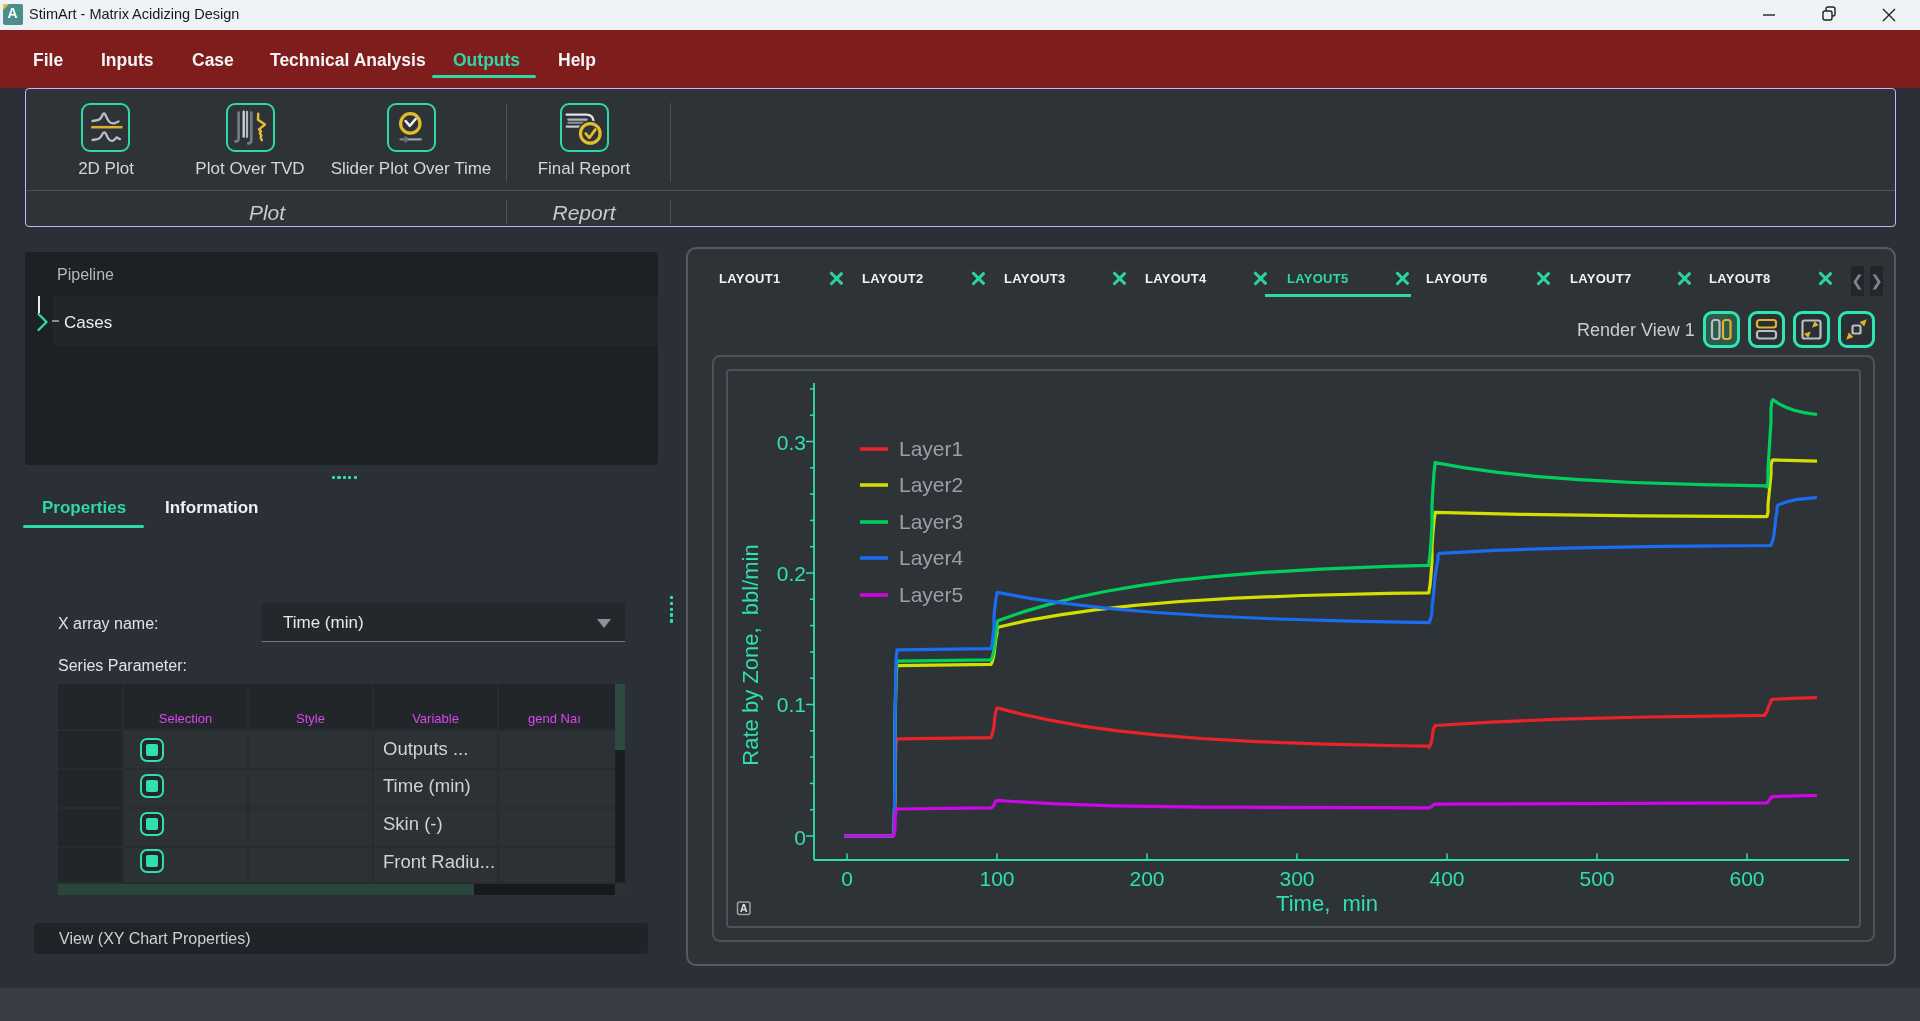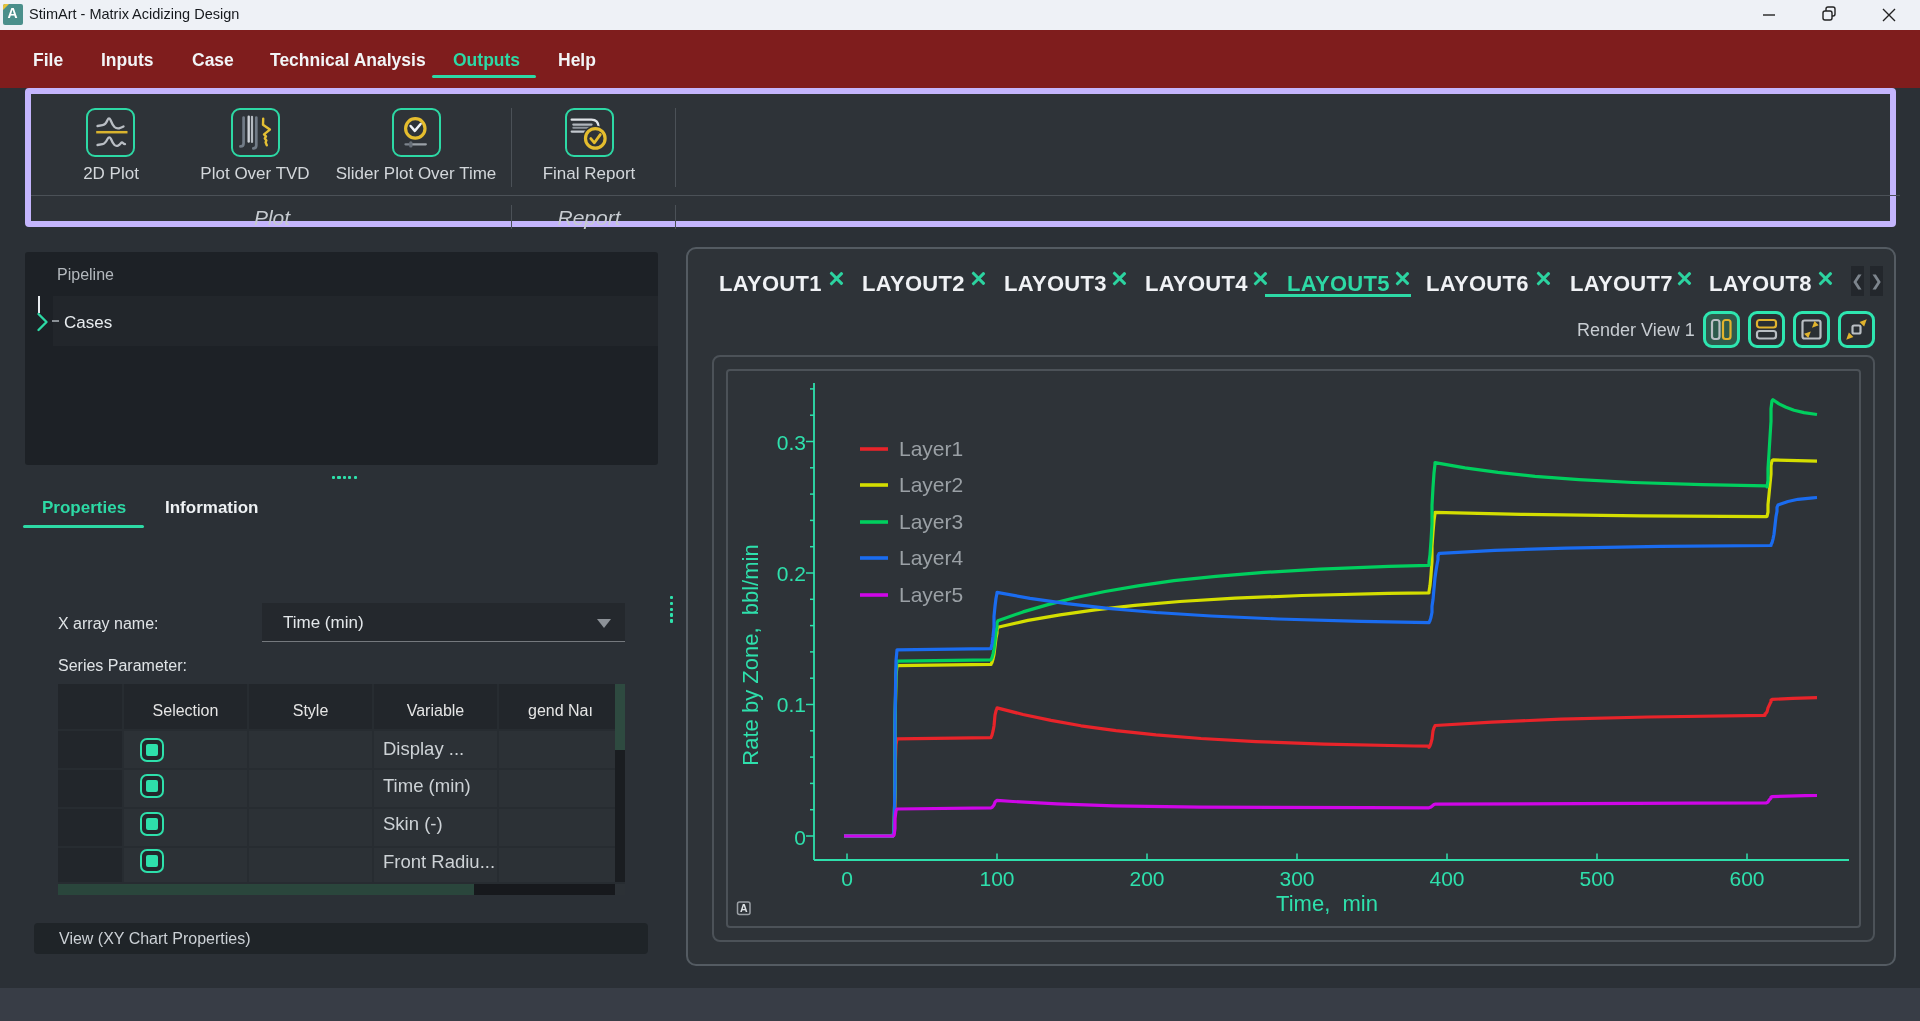--- a/index.html
+++ b/index.html
@@ -11,21 +11,21 @@
 #appicon { left:3px; top:4px; width:20px; height:21px; border-radius:2px; background:#4a8f8b; overflow:hidden; }
 #appicon .acc { position:absolute; left:0; top:0; width:0; height:0; border-top:6px solid #e7c33a; border-right:6px solid transparent; } #appicon .acc2 { position:absolute; left:0; top:0; width:9px; height:2px; background:#f4f6f8; transform:rotate(-45deg); transform-origin:0 5px; }
 #appicon .ltr { position:absolute; left:0; top:1px; width:19px; text-align:center; color:#fff; font-size:14px; font-weight:bold; }
 #apptitle { left:29px; top:6px; color:#16191d; font-size:14.5px; }
 
 #menubar { left:0; top:30px; width:1920px; height:58px; background:#7f1d1d; }
 .menuitem { top:20px; color:#f2f4f6; font-size:17.5px; font-weight:bold; }
 .menuitem.active { color:#2dd9a5; }
 #menuline { left:432px; top:45px; width:104px; height:3px; background:#2dd9a5; border-radius:2px; }
 
-#ribbon { left:25px; top:88px; width:1871px; height:139px; border:6px solid #c4b5fd; border-radius:4px; background:#2e3338; }
+#ribbon { left:25px; top:88px; width:1871px; height:139px; border:1px solid #c4b5fd; border-radius:4px; background:#2e3338; }
 .iconbox { top:14px; width:49px; height:49px; border:2.5px solid #2dd9a5; border-radius:9px; }
 .iconlabel { top:70px; color:#d3d7db; font-size:17px; text-align:center; }
 #ribbonline { left:0px; top:101px; width:1869px; height:1px; background:#4b5157; }
 .vsep1 { top:14px; width:1px; height:79px; background:#4b5157; }
 .vsep2 { top:111px; width:1px; height:24px; background:#4b5157; }
 .grouplabel { top:112px; color:#c6cbd0; font-size:21px; text-align:center;font-style:italic; }
 
 #pipeline { left:25px; top:252px; width:633px; height:213px; background:#1d2126; border-radius:3px; }
 #pipehead { left:32px; top:14px; color:#b3b8bd; font-size:16px; }
 #casesrow { left:28px; top:44px; width:605px; height:50px; background:#22262b; }
@@ -46,34 +46,34 @@
 #disphead { left:34px; top:538px; width:614px; height:32px; background:#2e5b50; border-radius:4px; color:#d6e6e0; font-size:16.5px; line-height:32px; padding-left:25px; }
 #xarrlabel { left:58px; top:615px; color:#dfe3e6; font-size:16px; }
 #dropdown { left:262px; top:603px; width:363px; height:39px; background:#24282d; border-bottom:1px solid #75797e; }
 #ddtext { left:21px; top:10px; color:#e3e7ea; font-size:17px; }
 #ddcaret { right:14px; top:16px; width:0; height:0; border-left:7px solid transparent; border-right:7px solid transparent; border-top:9px solid #8d9298; }
 #serieslabel { left:58px; top:657px; color:#dfe3e6; font-size:16px; }
 
 #table { left:58px; top:684px; width:567px; height:211px; background:#272c31; }
 .hcell { top:0; height:45px; background:#22262b; }
 .dcell { background:#2c3136; }
-.th { top:4px; height:45px; color:#e5e5e5; font-size:16px; text-align:center; line-height:45px; overflow:hidden; white-space:nowrap; }
+.th { top:12px; height:45px; color:#d946ef; font-size:13px; text-align:center; line-height:45px; overflow:hidden; white-space:nowrap; }
 .cb { left:82px; width:24px; height:24px; border:2.5px solid #2ee0ab; border-radius:7px; background:#23272b; }
 .cb i { position:absolute; left:4px; top:4px; width:12px; height:12px; background:#2ee0ab; border-radius:2px; }
 .varcell { left:325px; color:#cdd2d6; font-size:18.5px; }
 #vscroll { left:557px; top:0; width:10px; height:198px; background:#1a1d21; }
 #vthumb { left:557px; top:0; width:10px; height:66px; background:#2e4a40; }
 #hscroll { left:0px; top:200px; width:557px; height:11px; background:#17191d; }
 #hthumb { left:0px; top:200px; width:416px; height:11px; background:#2a463c; }
 #hcorner { left:557px; top:200px; width:10px; height:11px; background:#2c3136; }
 
 #viewhead { left:34px; top:923px; width:614px; height:31px; background:#1f2428; border-radius:4px; color:#ccd1d6; font-size:16px; line-height:31px; padding-left:25px; }
 
 #rightpanel { left:686px; top:247px; width:1210px; height:719px; border:2px solid #545b62; border-radius:10px; background:#2e3338; }
-.ltab { top:22px; color:#f0f2f5; font-size:22px; font-weight:bold; letter-spacing:0.3px; }
+.ltab { top:22px; color:#f0f2f5; font-size:13px; font-weight:bold; letter-spacing:0.3px; }
 .ltab.active { color:#2dd9a5; }
 .lx { top:21px; width:15px; height:15px; }
 .lx:before, .lx:after { content:""; position:absolute; left:7px; top:0px; width:2.5px; height:17px; background:#2cd3a0; border-radius:1px; }
 .lx:before { transform:rotate(45deg); }
 .lx:after { transform:rotate(-45deg); }
 #ltabline { left:577px; top:45px; width:146px; height:3px; background:#2dd9a5; }
 .navbtn { top:17px; width:13px; height:30px; background:#23272c; color:#7d858d; font-size:15px; text-align:center; line-height:30px; }
 #rvlabel { left:889px; top:71px; color:#c8cdd2; font-size:18px; }
 .rvbtn { top:62px; width:37px; height:37px; border:3px solid #2ee6b0; border-radius:9px; background:#2a2f34; }
 .rvbtn.sel { background:#2e5a4c; }
@@ -234,21 +234,21 @@
       </div>
     <div class="abs cb" style="top:90px">
         <i></i>
       </div>
     <div class="abs cb" style="top:128px">
         <i></i>
       </div>
     <div class="abs cb" style="top:165px">
         <i></i>
       </div>
-    <div class="abs varcell" style="top:54px">Display ...</div>
+    <div class="abs varcell" style="top:54px">Outputs ...</div>
     <div class="abs varcell" style="top:91px">Time (min)</div>
     <div class="abs varcell" style="top:129px">Skin (-)</div>
     <div class="abs varcell" style="top:167px">Front Radiu...</div>
     <div class="abs" id="vscroll"></div>
     <div class="abs" id="vthumb"></div>
     <div class="abs" id="hscroll"></div>
     <div class="abs" id="hthumb"></div>
     <div class="abs" id="hcorner"></div>
   </div>
 

